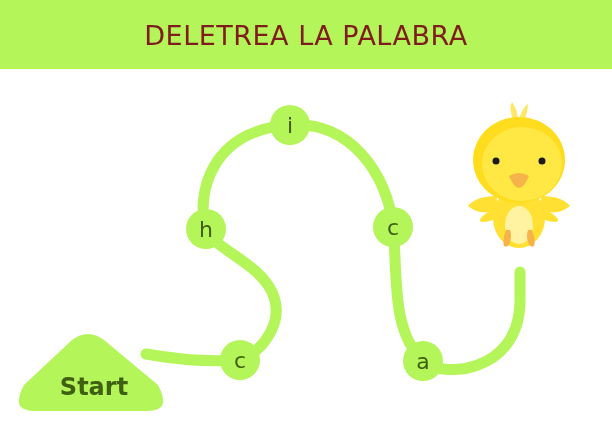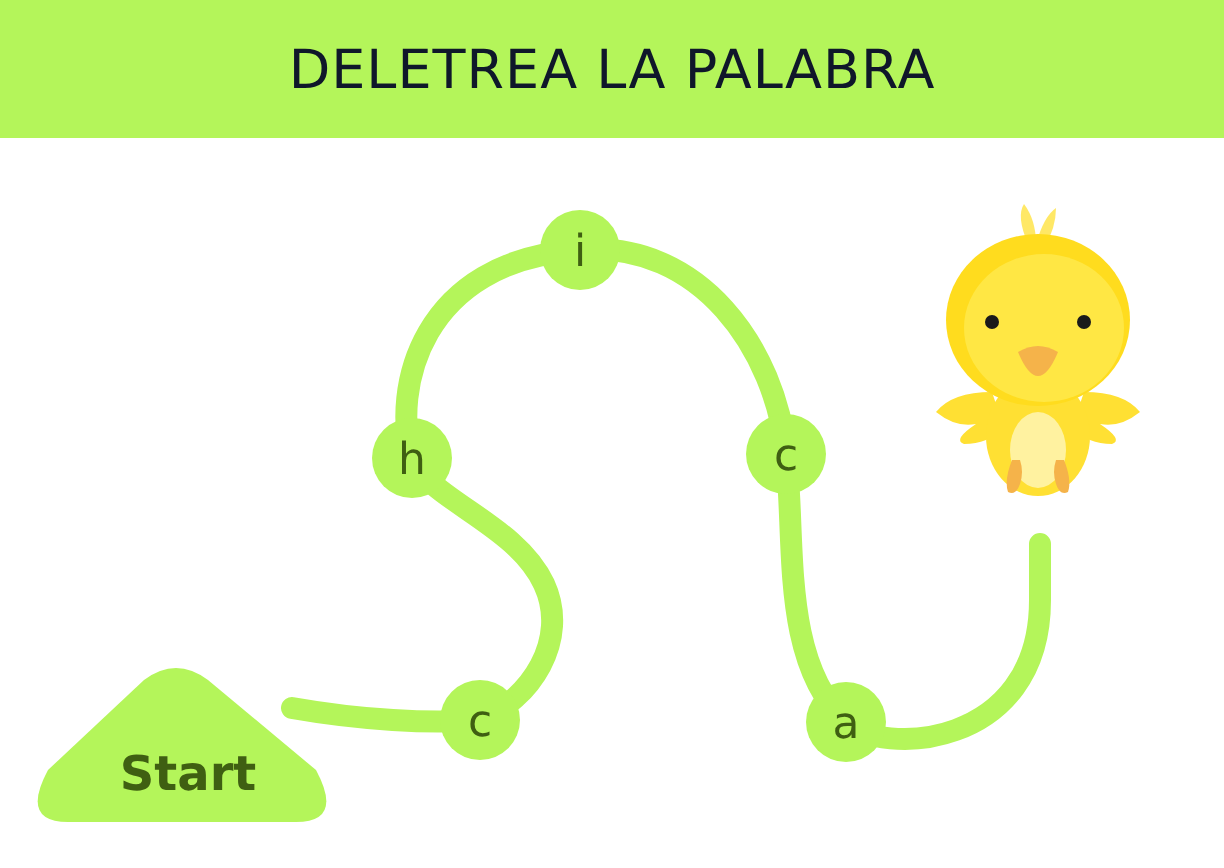--- a/index.html
+++ b/index.html
@@ -7,21 +7,21 @@
       width: 612px; height: 434px; position: relative; overflow: hidden;
       background: #ffffff;
       font-family: "DejaVu Sans", sans-serif;
     }
     .header {
       position: absolute; left: 0; top: 0; width: 612px; height: 69px;
       background: #b4f55a;
       display: flex; align-items: center; justify-content: center;
     }
     .header-title {
-      color: #0f172a; font-size: 27px; letter-spacing: 0.5px;
+      color: #7f1d1d; font-size: 27px; letter-spacing: 0.5px;
       font-family: "DejaVu Sans", sans-serif; font-weight: normal;
       margin-top: 2px;
     }
     svg.scene { position: absolute; left: 0; top: 0; }
     .node-label {
       font-family: "DejaVu Sans", sans-serif; font-size: 22px; fill: #3f5f12;
     }
     .start-label {
       font-family: "DejaVu Sans", sans-serif; font-weight: bold; font-size: 24px; fill: #3f5f12;
     }

